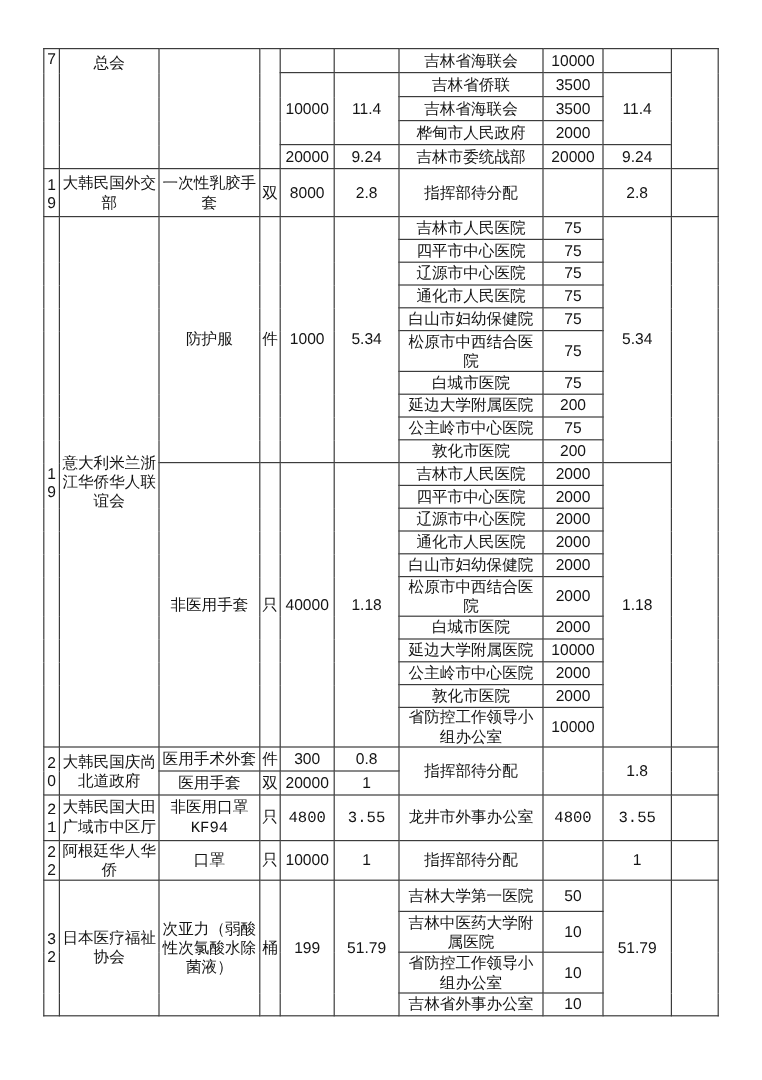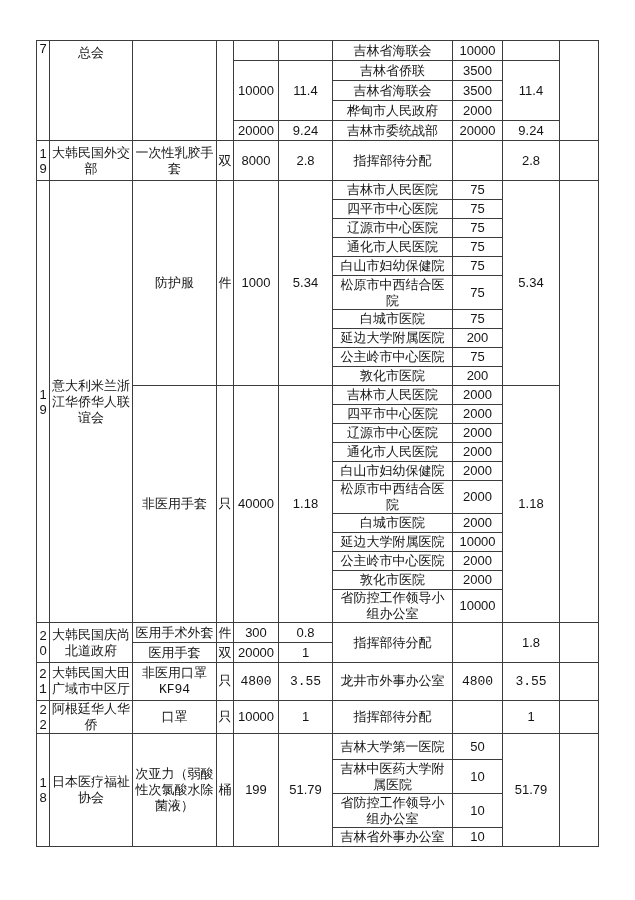--- a/index.html
+++ b/index.html
@@ -250,21 +250,21 @@
           <td class="col-item">口罩</td>
           <td class="col-unit">只</td>
           <td class="num">10000</td>
           <td class="num">1</td>
           <td class="left">指挥部待分配</td>
           <td class="num"></td>
           <td class="num">1</td>
           <td class="col-note"></td>
         </tr>
         <tr style="height: 26px;">
-          <td rowspan="4" class="col-no">18</td>
+          <td rowspan="4" class="col-no">32</td>
           <td rowspan="4" class="col-donor">日本医疗福祉协会</td>
           <td rowspan="4" class="col-item">次亚力（弱酸性次氯酸水除菌液）</td>
           <td rowspan="4" class="col-unit">桶</td>
           <td rowspan="4" class="num">199</td>
           <td rowspan="4" class="num">51.79</td>
           <td class="left">吉林大学第一医院</td>
           <td class="num">50</td>
           <td rowspan="4" class="num">51.79</td>
           <td rowspan="4" class="col-note"></td>
         </tr>

